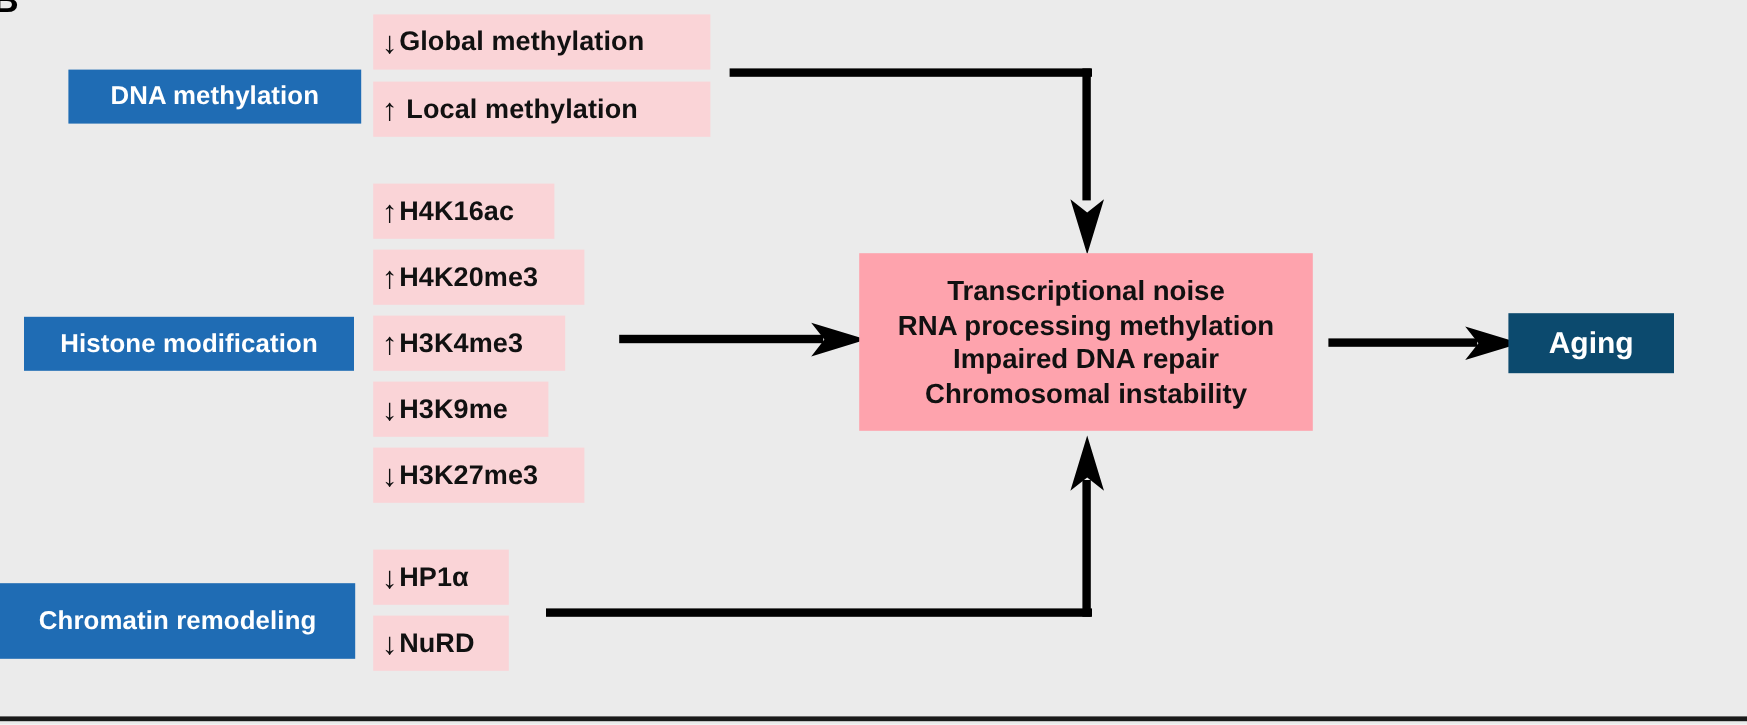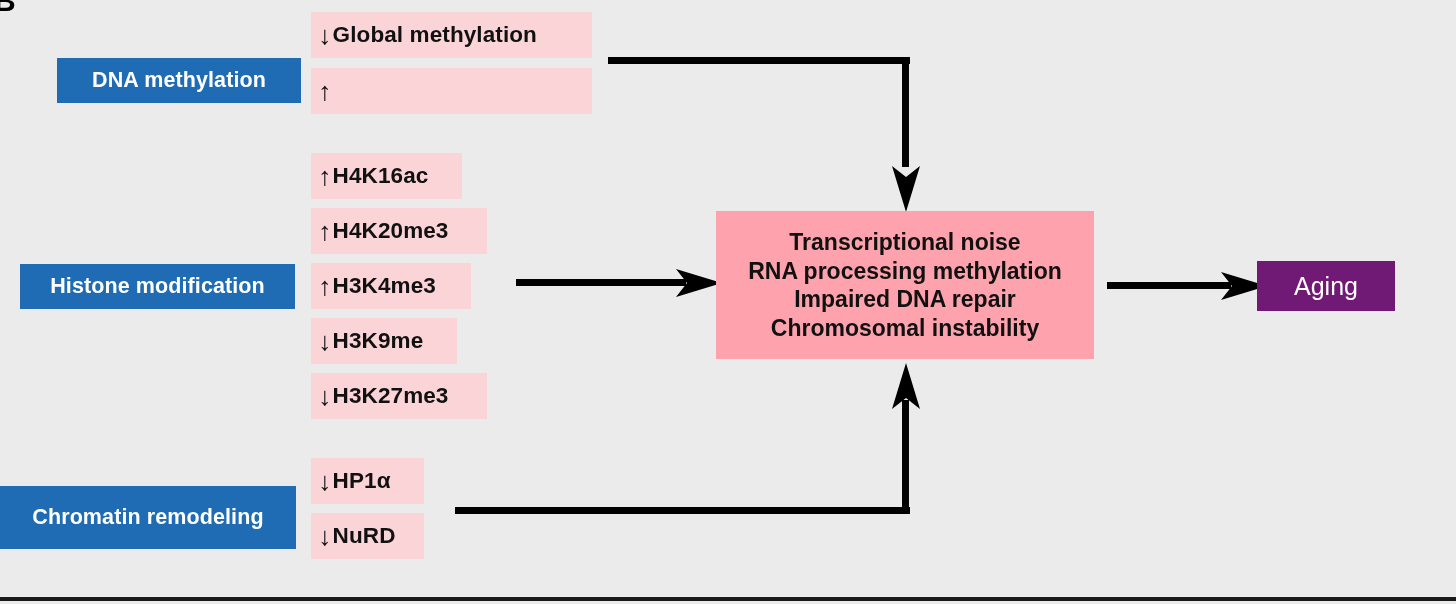--- a/index.html
+++ b/index.html
@@ -87,23 +87,23 @@
     text-align: center;
   }
 
   
   .aging {
     position: absolute;
     left: 1257px;
     top: 261px;
     width: 138px;
     height: 50px;
-    background: #701a75;
+    background: #0c4a6e;
     color: #ffffff;
-    font-weight: normal;
+    font-weight: bold;
     font-size: 25px;
     display: flex;
     align-items: center;
     justify-content: center;
     box-sizing: border-box;
   }
 
   
   .seg {
     position: absolute;
@@ -133,20 +133,21 @@
 
   <div class="cat-label" style="left:57px; top:42px; width:244px; height:45px;margin-top:16px;">DNA methylation</div>
 
   <div class="chip" style="left:311px; top:12px; width:281px; height:46px;">
     <span class="dir">↓</span>
     <span class="txt">Global methylation</span>
   </div>
 
   <div class="chip gap" style="left:311px; top:68px; width:281px; height:46px;">
     <span class="dir">↑</span>
+    <span class="txt">Local methylation</span>
   </div>
 
   <div class="cat-label" style="left:20px; top:264px; width:275px; height:45px;">Histone modification</div>
 
   <div class="chip" style="left:311px; top:153px; width:151px; height:46px;">
     <span class="dir">↑</span>
     <span class="txt">H4K16ac</span>
   </div>
 
   <div class="chip" style="left:311px; top:208px; width:176px; height:46px;">

